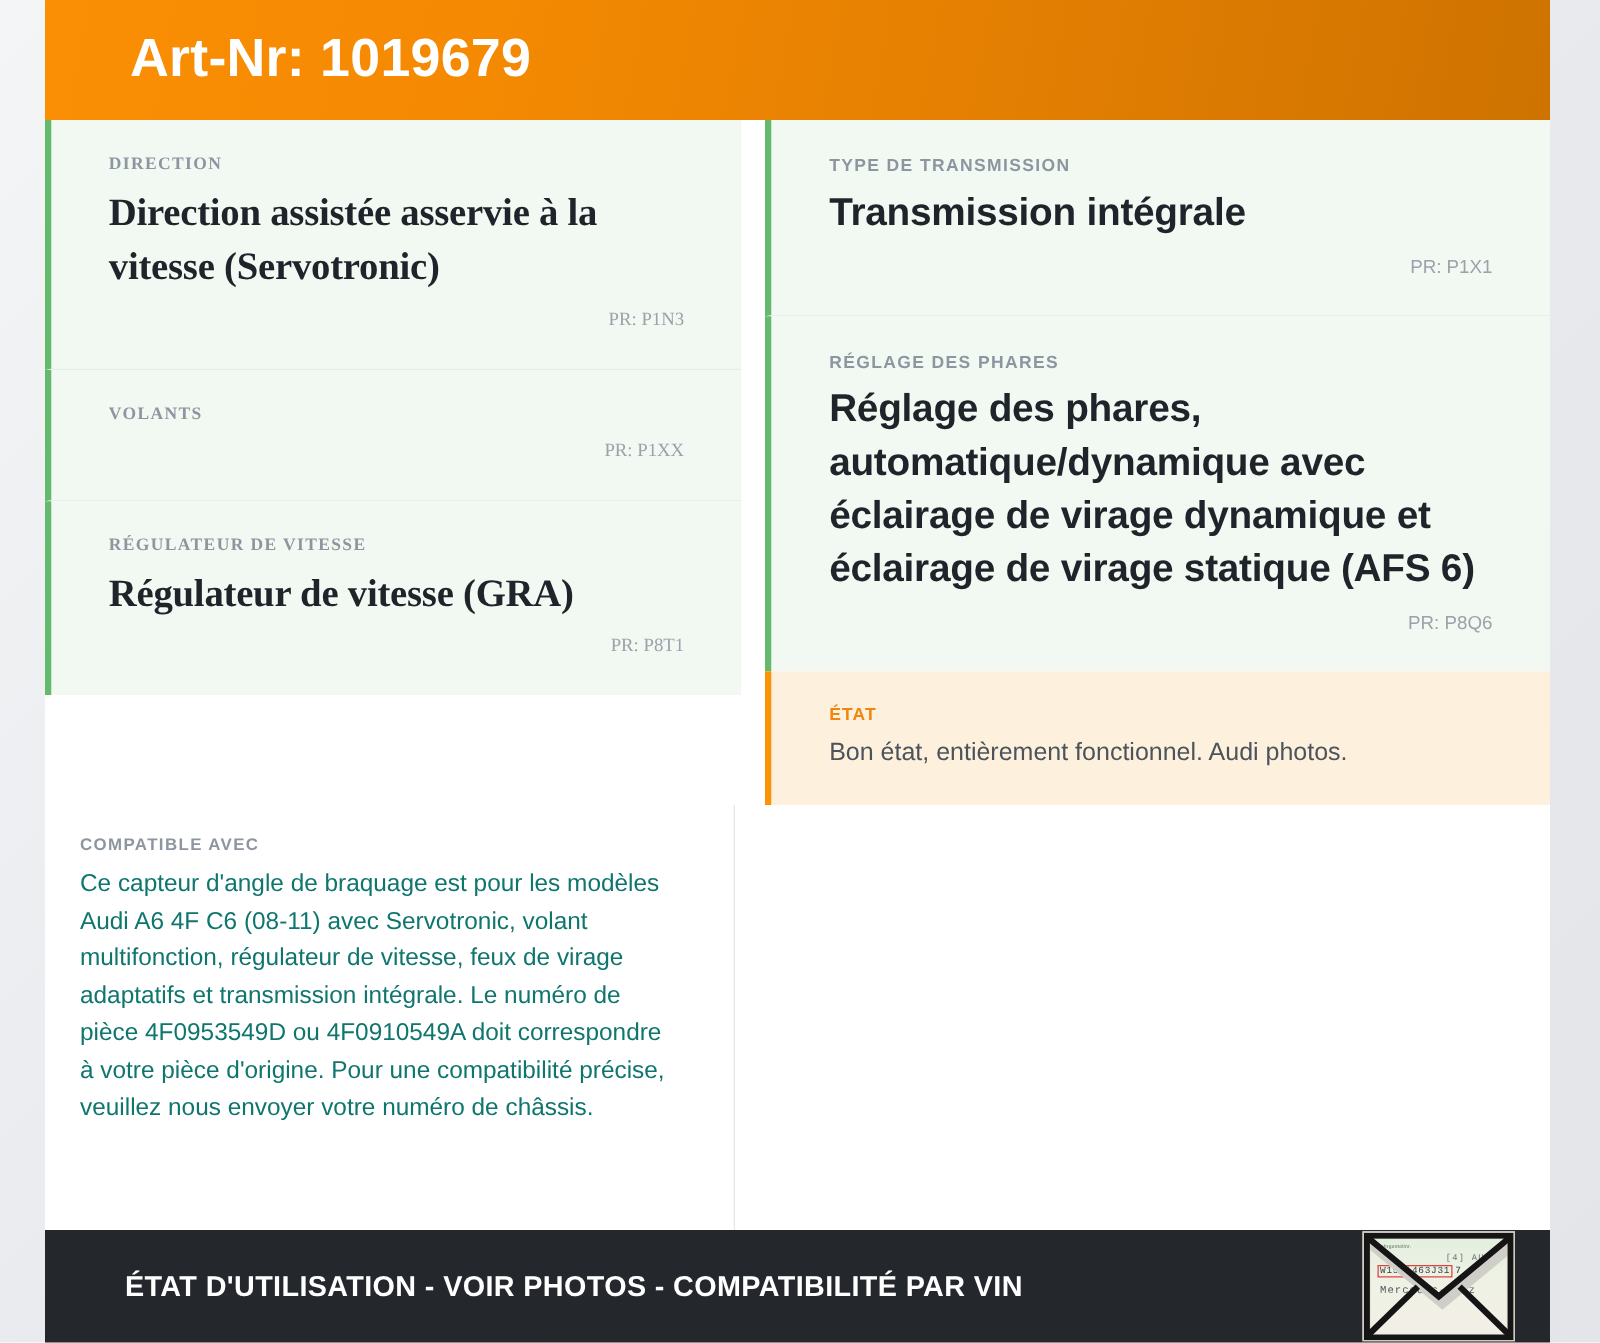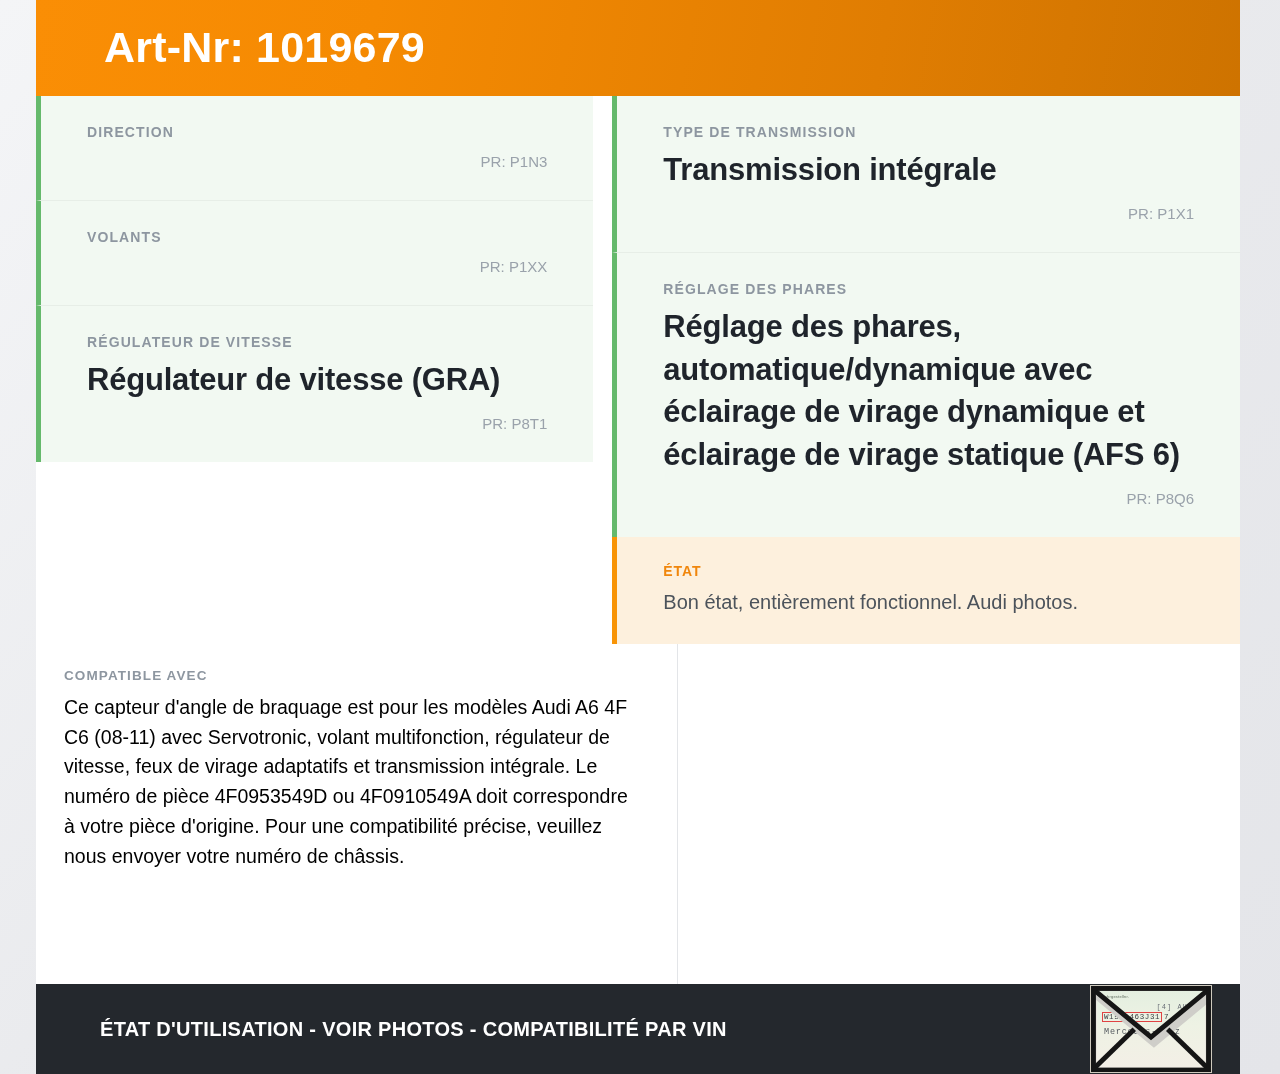--- a/index.html
+++ b/index.html
@@ -47,21 +47,21 @@
   
   .columns {
     display: flex;
     flex: 0 0 auto;
     align-items: flex-start;
   }
   .col {
     display: flex;
     flex-direction: column;
   }
-  .col-left  { width: 602px; }
+  .col-left  { width: 602px; font-family: Liberation Serif, serif; }
   .col-right { width: 678px; margin-left: 19px; }
 
   
   .card {
     background: #f2f9f2;
     border-left: 5px solid #65b96c;
     border-bottom: 1px solid #e7eee7;
     padding: 28px 46px 30px 46px;
   }
   .card.last { border-bottom: none; }
@@ -103,54 +103,54 @@
   }
 
   
   .compat-row {
     display: flex;
     flex: 1 1 auto;
     background: #ffffff;
     min-height: 0;
   }
   .compat {
-    width: 642px;
+    width: 552px;
     padding: 24px 46px 28px 28px;
     border-right: 1px solid #e3e5e8;
   }
   .compat-filler { flex: 1 1 auto; background: #ffffff; }
 
   .compat-label {
     font-size: 13.5px;
     font-weight: bold;
     letter-spacing: 1.1px;
     color: #8d96a0;
     text-transform: uppercase;
     margin-bottom: 10px;
   }
   .compat-text {
     font-size: 19.5px;
-    color: #000000;
+    color: #0f766e;
     line-height: 1.53;
   }
 
   
   .footer {
     height: 90px;
     background: #24282d;
     display: flex;
     align-items: center;
     justify-content: space-between;
     flex: 0 0 auto;
     padding-left: 64px;
     padding-right: 28px;
   }
   .footer-text {
     color: #ffffff;
-    font-size: 20px;
+    font-size: 23px;
     font-weight: bold;
     letter-spacing: 0.3px;
   }
 
   
   .stamp {
     width: 122px;
     height: 88px;
     background: #e9e6de;
     border: 1px solid #cfcabe;
@@ -219,20 +219,21 @@
   <div class="header">
     <div class="header-title">Art-Nr: 1019679</div>
   </div>
 
   <div class="columns">
 
     <div class="col col-left">
 
       <div class="card">
         <div class="card-label">DIRECTION</div>
+        <div class="card-value">Direction assistée asservie à la vitesse (Servotronic)</div>
         <div class="card-pr">PR: P1N3</div>
       </div>
 
       <div class="card">
         <div class="card-label">VOLANTS</div>
         <div class="card-pr">PR: P1XX</div>
       </div>
 
       <div class="card last">
         <div class="card-label">RÉGULATEUR DE VITESSE</div>

